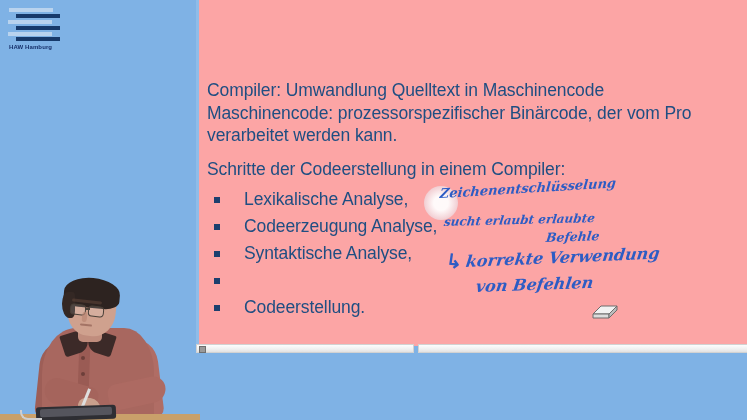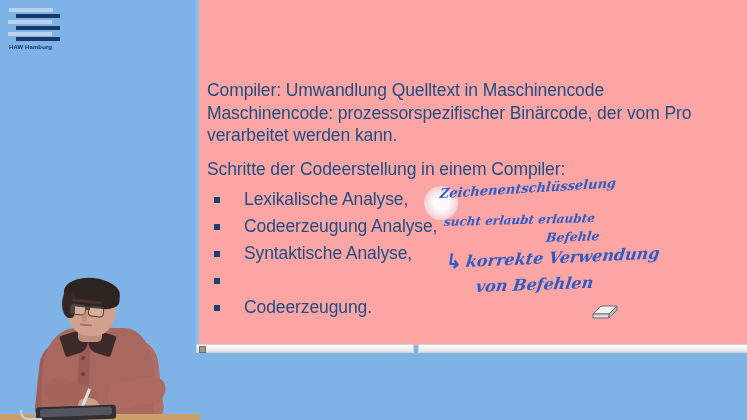--- a/index.html
+++ b/index.html
@@ -346,21 +346,21 @@
       </div>
       <div class="bullet-row">
         <span class="bullet-sq"></span>
         <span class="bullet-text">Syntaktische Analyse,</span>
       </div>
       <div class="bullet-row">
         <span class="bullet-sq"></span>
       </div>
       <div class="bullet-row">
         <span class="bullet-sq"></span>
-        <span class="bullet-text">Codeerzeugung.</span>
+        <span class="bullet-text">Codeerstellung.</span>
       </div>
     </div>
 
     <div id="ink">
       <div id="ink-halo"></div>
 
       <div class="ink-text" id="ink-1">Zeichenentschlüsselung</div>
 
       <div class="ink-text" id="ink-2">sucht erlaubt erlaubte</div>
 

